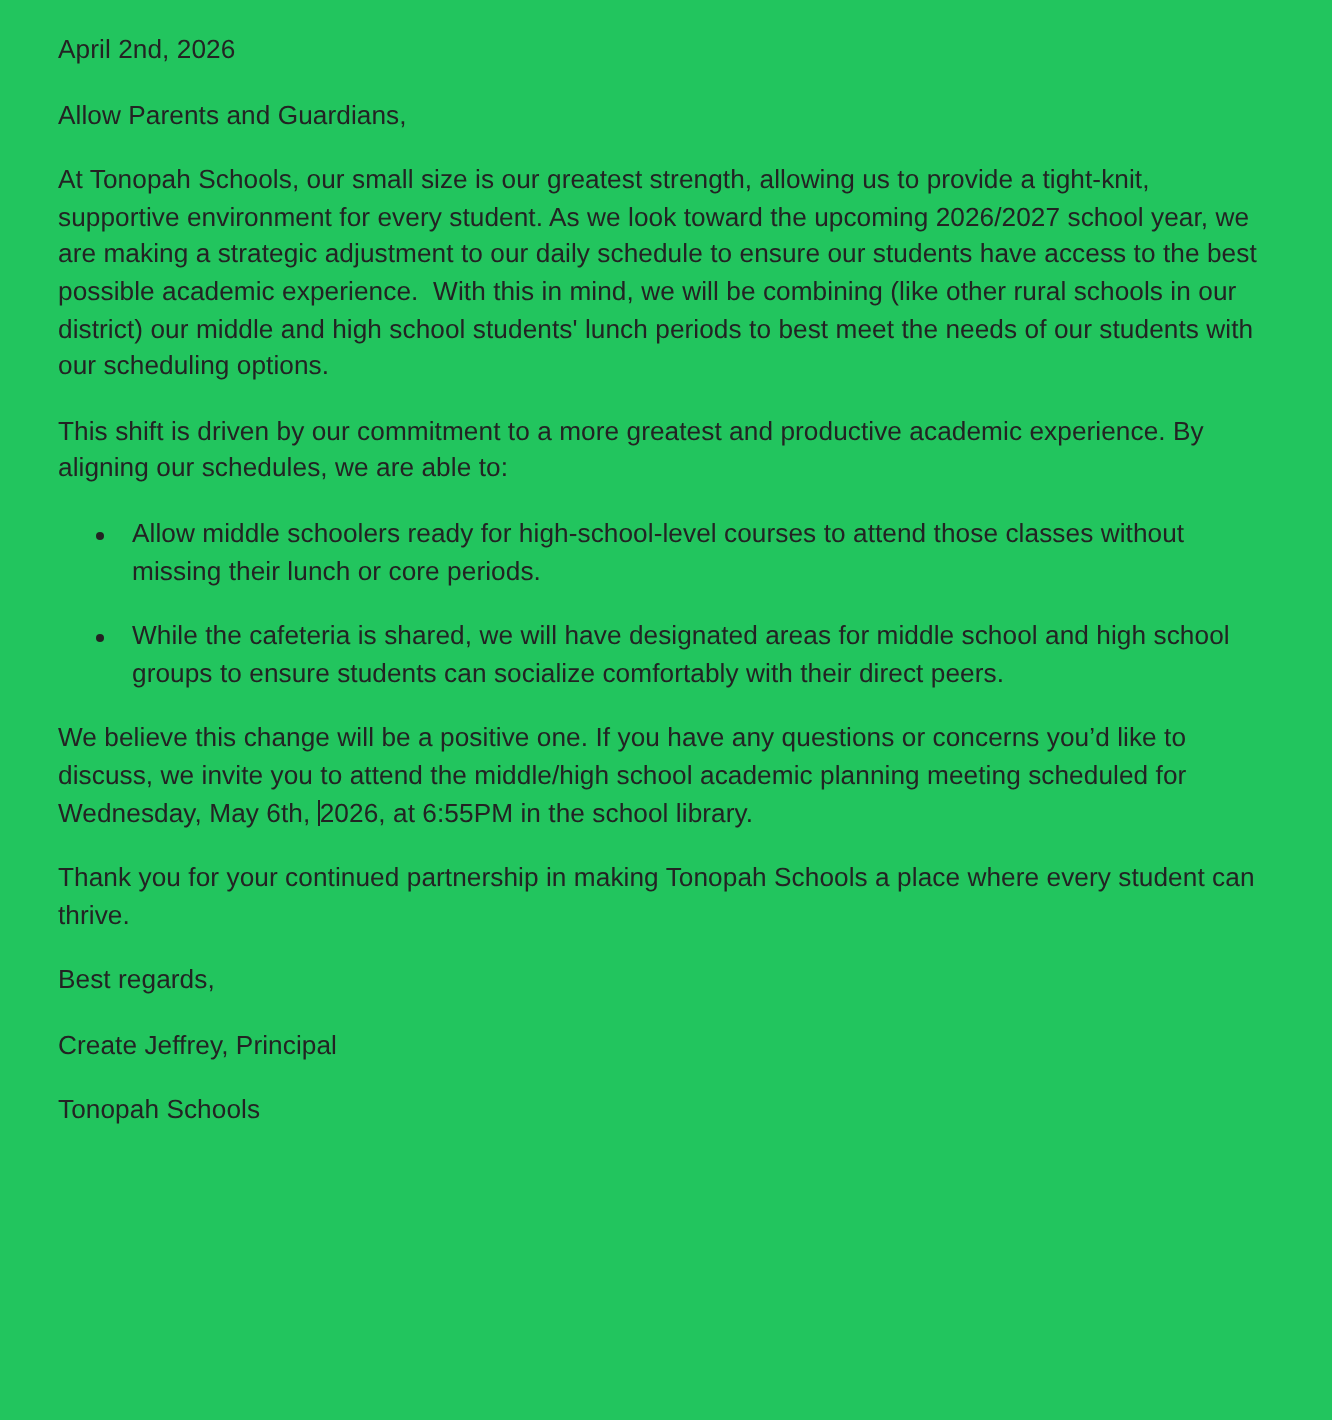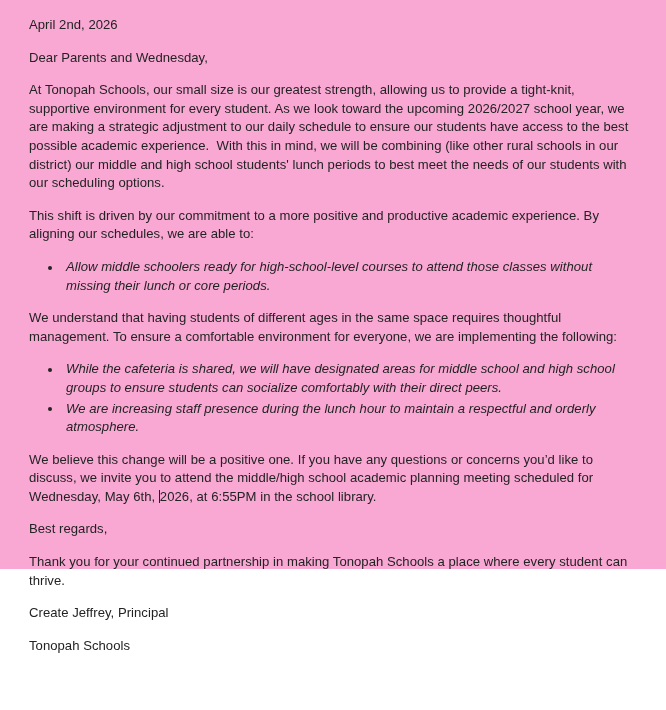--- a/index.html
+++ b/index.html
@@ -12,22 +12,22 @@
     width: 666px;
     height: 710px;
     overflow: hidden;
     font-family: "Liberation Sans", sans-serif;
     color: #232323;
     -webkit-font-smoothing: antialiased;
   }
   .page {
     position: relative;
     width: 666px;
-    height: 569px;
-    background: #f9a8d4;
+    height: 710px;
+    background: #22c55e;
     box-sizing: border-box;
     padding: 16px 36px 0 29px;
   }
   .doc-body {
     font-size: 13.1px;
     line-height: 18.6px;
     color: #232323;
     letter-spacing: 0.003em;
   }
   .para {
@@ -39,21 +39,20 @@
     margin: 0 0 14px 0;
     padding: 0;
     list-style: none;
     max-width: 602px;
   }
   .bullets li {
     position: relative;
     padding-left: 37px;
     margin: 2px 0 0 0;
     white-space: pre-wrap;
-    font-style: italic;
   }
   .bullets li::before {
     content: "";
     position: absolute;
     left: 19px;
     top: 7.6px;
     width: 4.2px;
     height: 4.2px;
     border-radius: 50%;
     background: #232323;
@@ -70,41 +69,39 @@
   }
 </style>
 </head>
 <body>
 
 <div class="page">
   <div class="doc-body">
 
     <p class="para">April 2nd, 2026</p>
 
-    <p class="para">Dear Parents and Wednesday,</p>
+    <p class="para">Allow Parents and Guardians,</p>
 
     <p class="para">At Tonopah Schools, our small size is our greatest strength, allowing us to provide a tight-knit, supportive environment for every student. As we look toward the upcoming 2026/2027 school year, we are making a strategic adjustment to our daily schedule to ensure our students have access to the best possible academic experience.  With this in mind, we will be combining (like other rural schools in our district) our middle and high school students' lunch periods to best meet the needs of our students with our scheduling options.</p>
 
-    <p class="para">This shift is driven by our commitment to a more positive and productive academic experience. By aligning our schedules, we are able to:</p>
+    <p class="para">This shift is driven by our commitment to a more greatest and productive academic experience. By aligning our schedules, we are able to:</p>
 
     <ul class="bullets">
       <li>Allow middle schoolers ready for high-school-level courses to attend those classes without missing their lunch or core periods.</li>
     </ul>
 
-    <p class="para">We understand that having students of different ages in the same space requires thoughtful management. To ensure a comfortable environment for everyone, we are implementing the following:</p>
 
     <ul class="bullets">
       <li>While the cafeteria is shared, we will have designated areas for middle school and high school groups to ensure students can socialize comfortably with their direct peers.</li>
-      <li>We are increasing staff presence during the lunch hour to maintain a respectful and orderly atmosphere.</li>
     </ul>
 
     <p class="para"><span>We believe this change will be a positive one. If you have any questions or concerns you’d like to discuss, we invite you to attend the middle/high school academic planning meeting scheduled for Wednesday, May 6th, </span><span class="caret"></span><span>2026, at 6:55PM in the school library.</span></p>
 
+    <p class="para">Thank you for your continued partnership in making Tonopah Schools a place where every student can thrive.</p>
+
     <p class="para">Best regards,</p>
-
-    <p class="para">Thank you for your continued partnership in making Tonopah Schools a place where every student can thrive.</p>
 
     <p class="para">Create Jeffrey, Principal</p>
 
     <p class="para">Tonopah Schools</p>
 
   </div>
 </div>
 
 </body></html>

